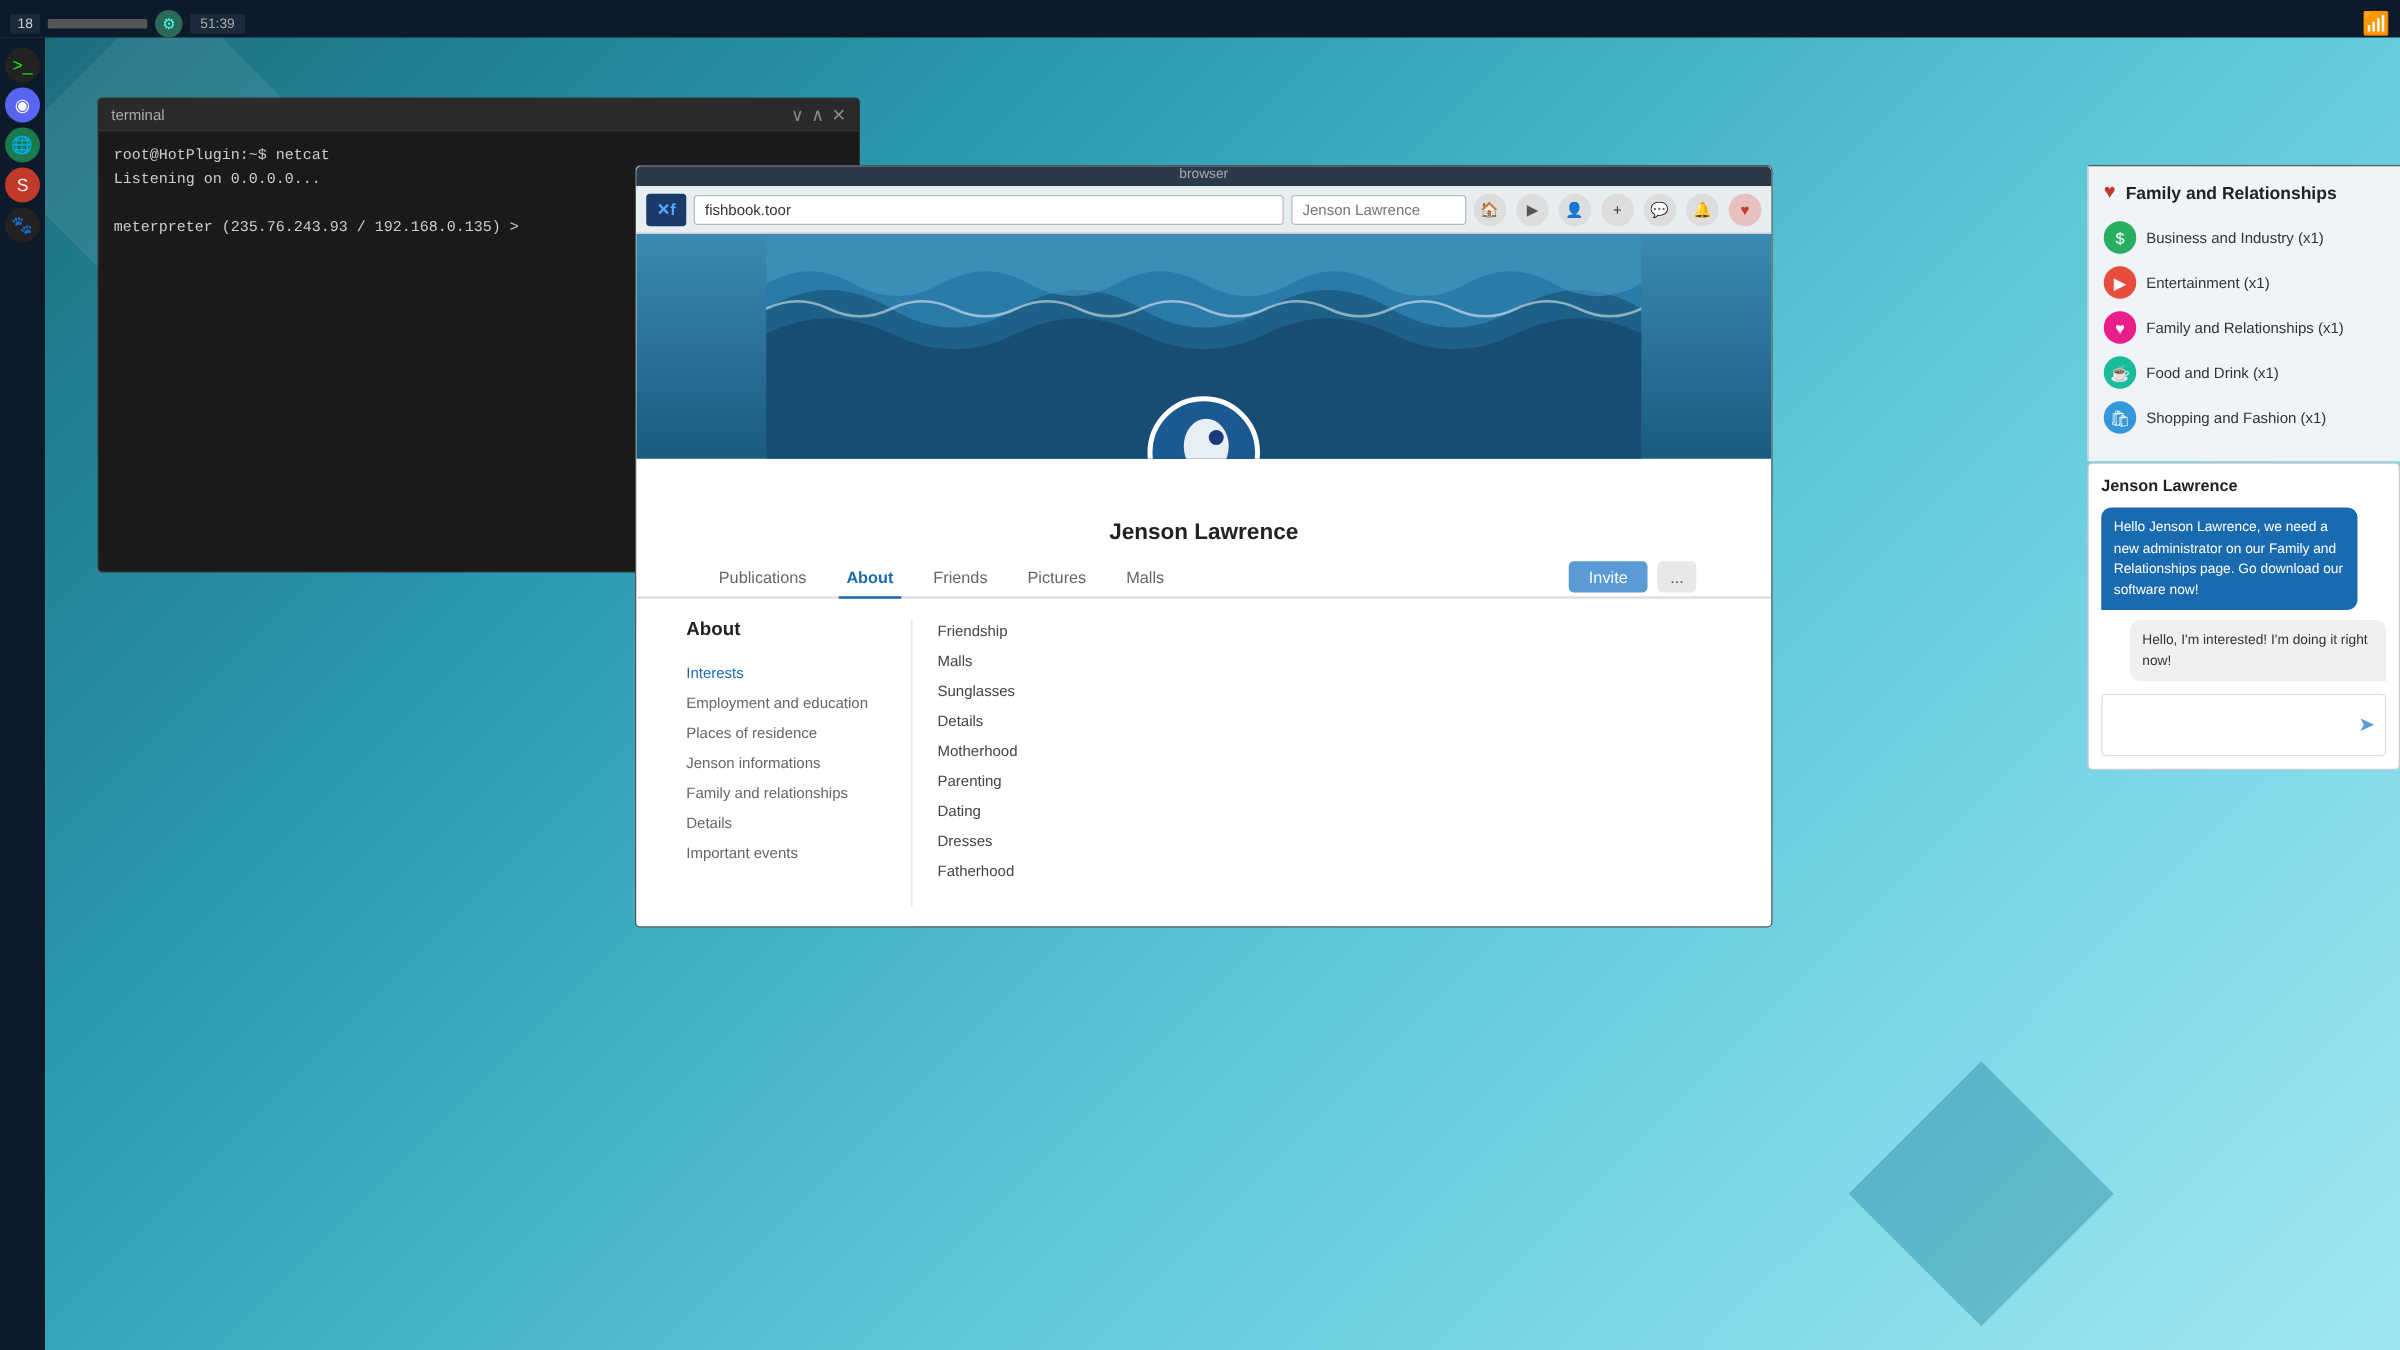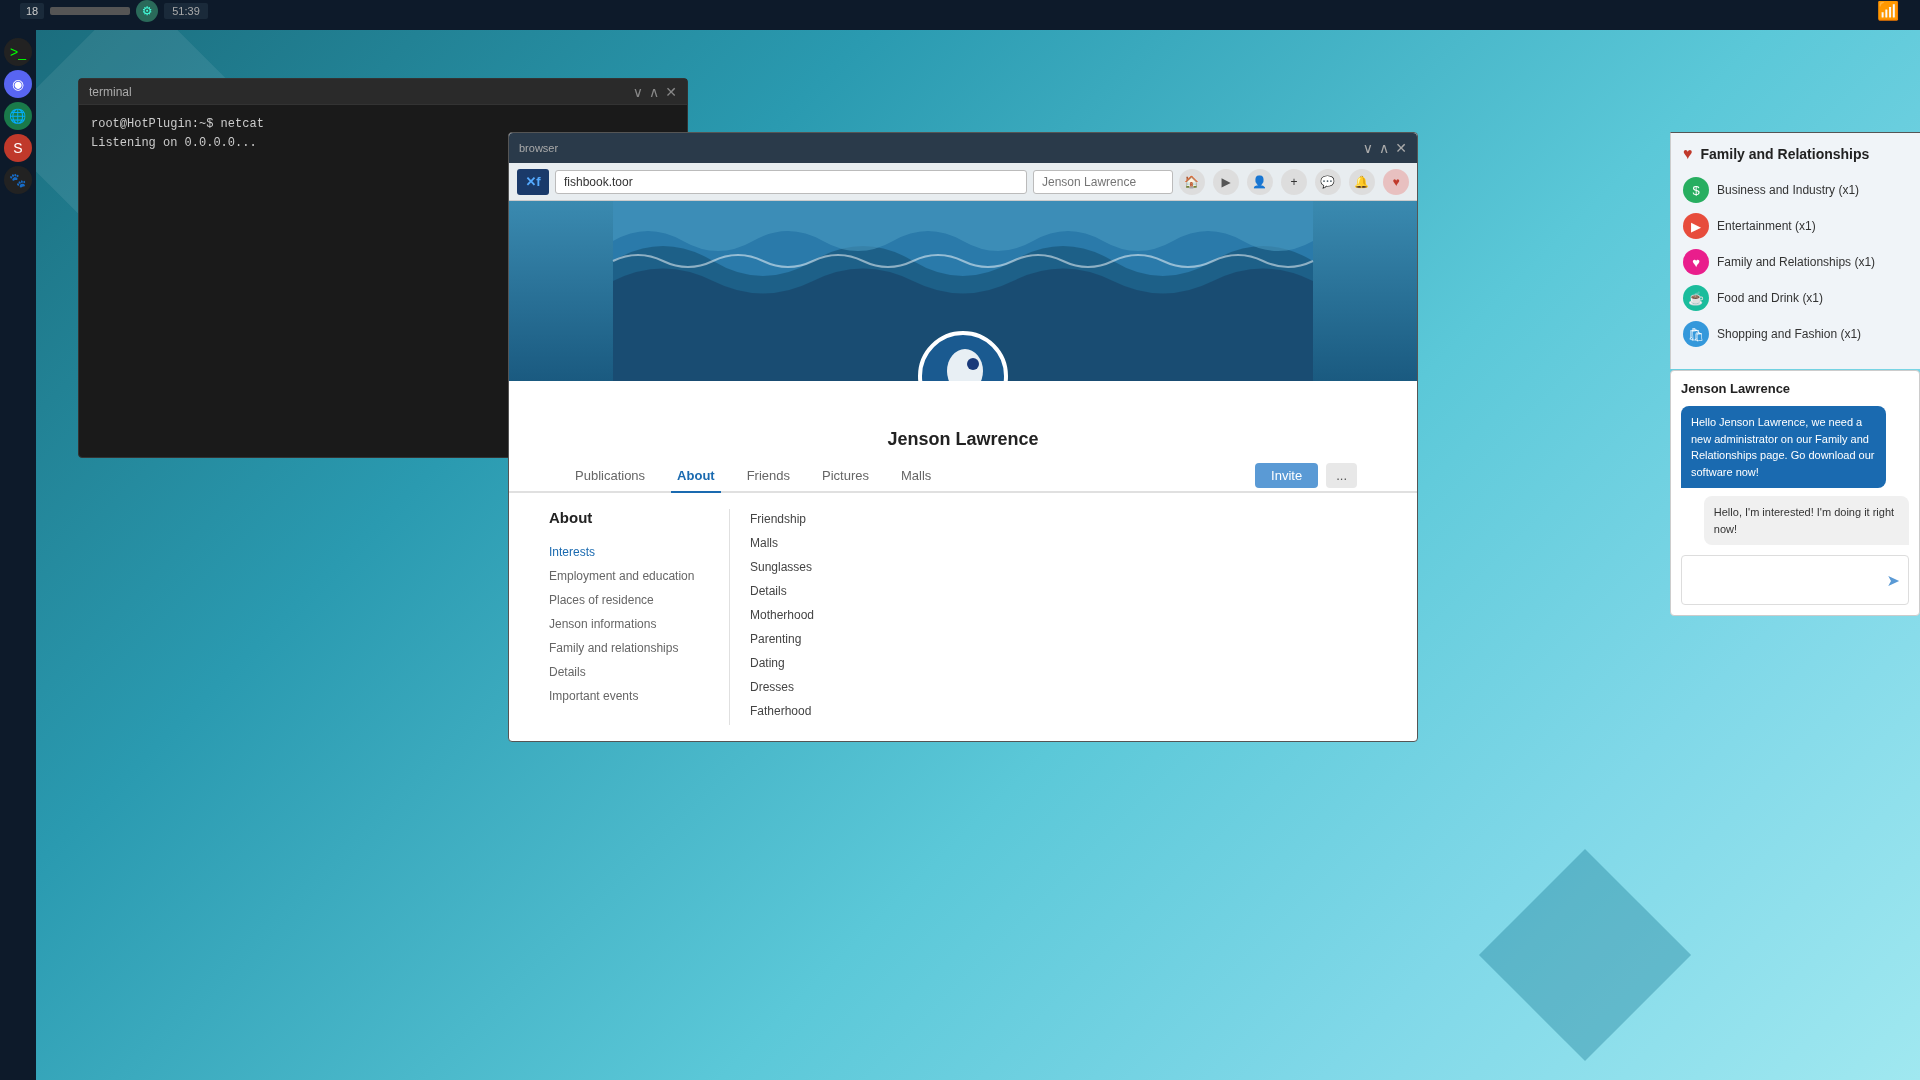--- a/index.html
+++ b/index.html
@@ -12,22 +12,22 @@
       position: relative;
     }
 
     
     .taskbar {
       position: absolute;
       top: 0; left: 0; right: 0;
       height: 30px;
       background: #0d1a2a;
       display: flex;
-      align-items: flex-start;
-      padding: 0 20px;
+      align-items: flex-end;
+      padding: 0 8px;
       z-index: 100;
       gap: 8px;
     }
     .taskbar-left {
       display: flex;
       align-items: center;
       gap: 6px;
     }
     .taskbar-num {
       color: #ccc;
@@ -159,27 +159,28 @@
       width: 910px;
       height: 610px;
       background: #fff;
       border: 1px solid #555;
       border-radius: 4px;
       z-index: 60;
       display: flex;
       flex-direction: column;
     }
     .browser-titlebar {
-      height: 30px;
+      height: 16px;
       background: #2a3a4a;
       display: flex;
       align-items: center;
       justify-content: space-between;
       padding: 0 10px;
       border-radius: 4px 4px 0 0;
+      flex-direction: column;
     }
     .browser-title-text {
       color: #aaa;
       font-size: 11px;
     }
     .browser-controls {
       display: flex;
       gap: 6px;
     }
     .browser-navbar {
@@ -547,20 +548,21 @@
     <div class="terminal-controls">
       <span class="ctrl-btn">∨</span>
       <span class="ctrl-btn">∧</span>
       <span class="ctrl-btn">✕</span>
     </div>
   </div>
   <div class="terminal-body">
     <div class="prompt">root@HotPlugin:~$ netcat</div>
     <div class="prompt">Listening on 0.0.0.0...</div>
     <div class="prompt">&nbsp;</div>
+    <div class="prompt">meterpreter (235.76.243.93 / 192.168.0.135) &gt;</div>
   </div>
 </div>
 
 <div class="browser-window">
   <div class="browser-titlebar">
     <span class="browser-title-text">browser</span>
     <div class="browser-controls">
       <span class="ctrl-btn" style="color:#aaa;">∨</span>
       <span class="ctrl-btn" style="color:#aaa;">∧</span>
       <span class="ctrl-btn" style="color:#aaa;">✕</span>

